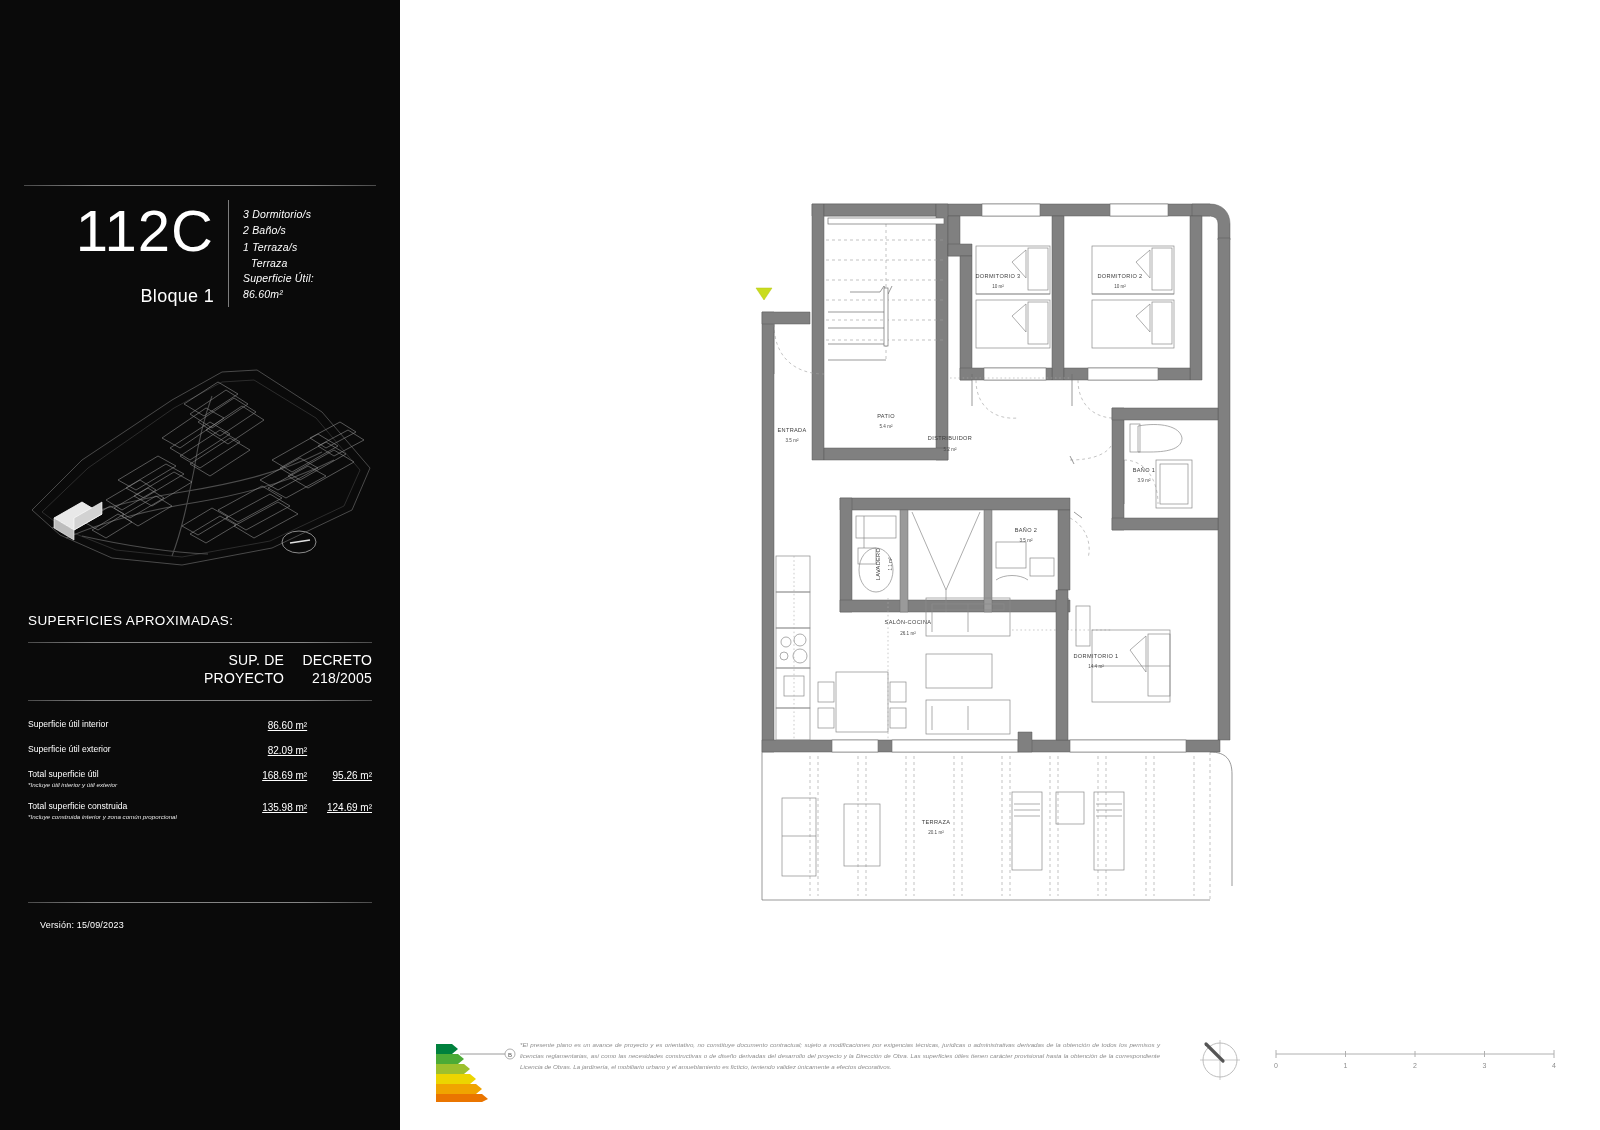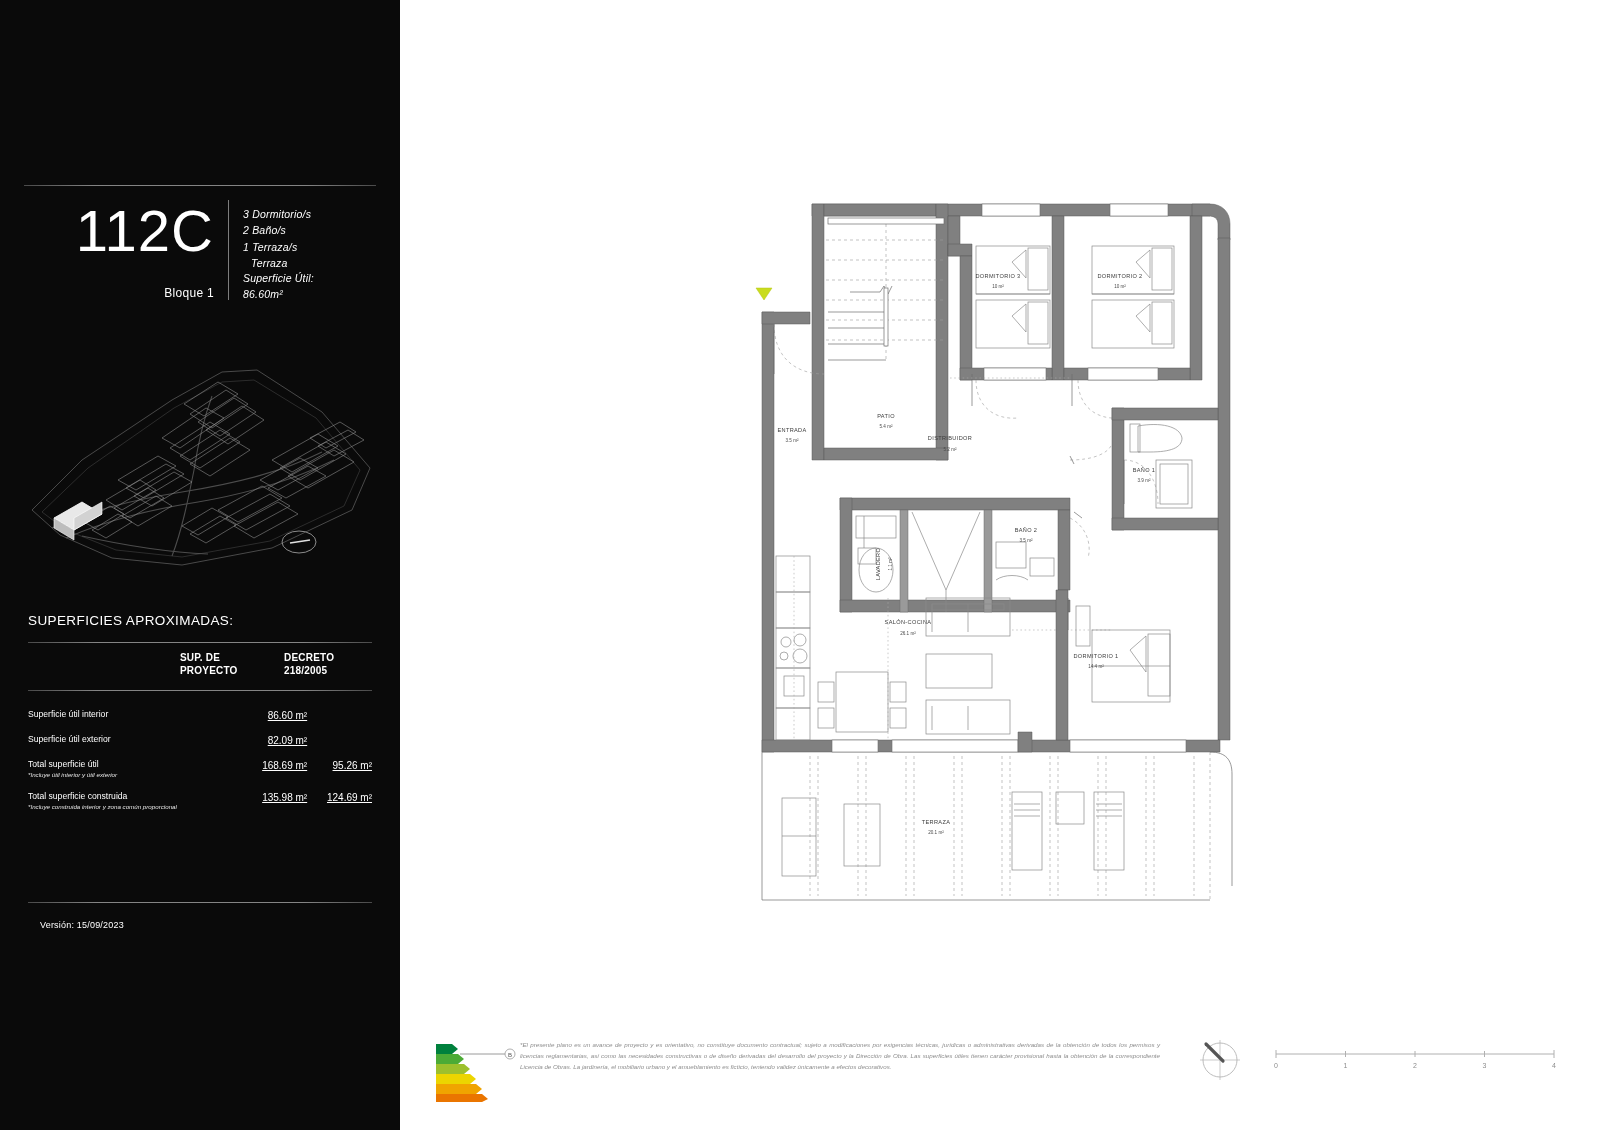--- a/index.html
+++ b/index.html
@@ -40,21 +40,21 @@
     border-right: 1px solid #7d7d7d;
   }
   #unit-code {
     font-size: 58px;
     font-weight: 300;
     letter-spacing: 1px;
     line-height: 1.0;
     margin-top: 2px;
   }
   #block-name {
-    font-size: 12px;
+    font-size: 18px;
     font-weight: 400;
     margin-top: 26px;
     letter-spacing: .3px;
     text-align: right;
   }
   #title-right {
     padding-left: 14px;
     padding-top: 6px;
     font-size: 10.5px;
     line-height: 1.55;
@@ -86,25 +86,25 @@
     margin-bottom: 14px;
   }
   #surf-rule-1, #surf-rule-2 { width: 344px; }
   #surf-rule-2 { margin-top: 4px; }
   table.surf {
     width: 344px;
     border-collapse: collapse;
     font-size: 8.4px;
   }
   table.surf th {
-    font-weight: 700;
-    font-size: 10px;
+    font-weight: 400;
+    font-size: 14px;
     letter-spacing: .2px;
     padding: 9px 0 9px 0;
-    text-align: left;
+    text-align: right;
     line-height: 1.25;
     vertical-align: bottom;
   }
   table.surf th.lbl { width: 152px; }
   table.surf th.c1 { width: 104px; }
   table.surf th.c2 { width: 88px; }
   table.surf td {
     padding: 6px 0;
     vertical-align: top;
     line-height: 1.3;

